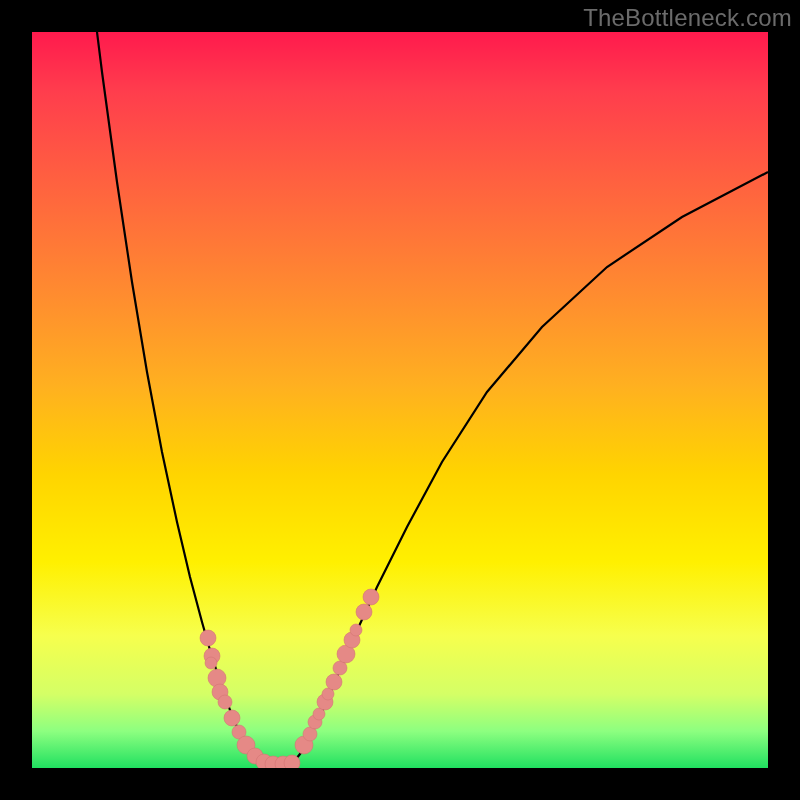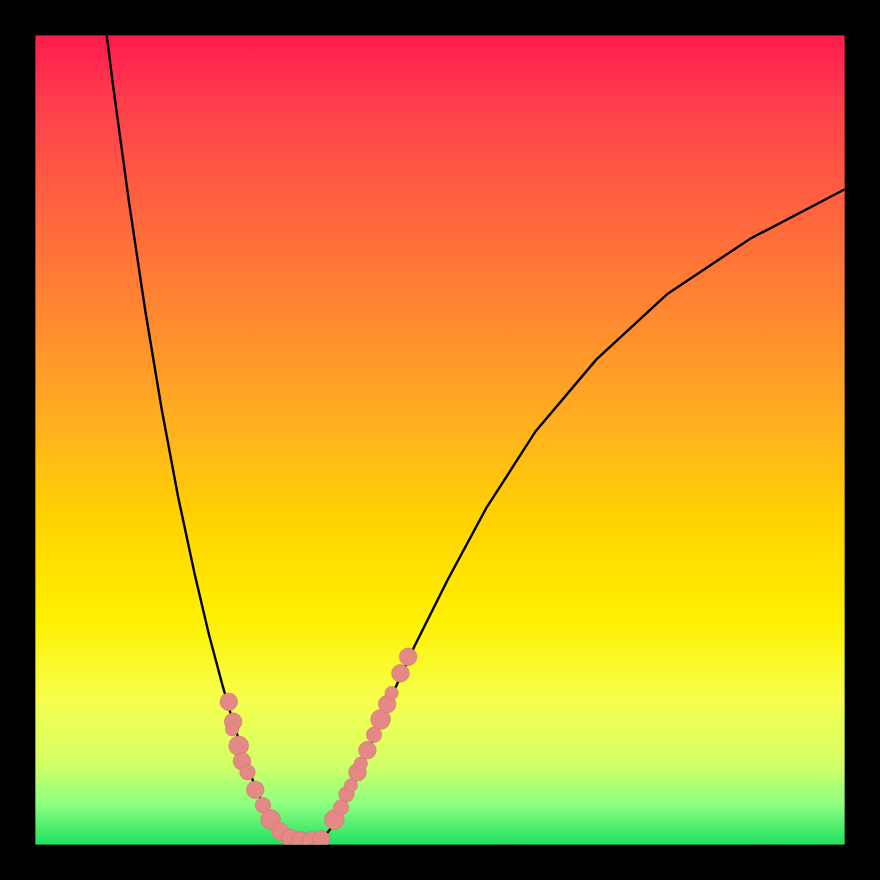--- a/index.html
+++ b/index.html
@@ -104,13 +104,14 @@
           <circle cx="302" cy="650" r="8" class="marker"></circle>
           <circle cx="308" cy="636" r="7" class="marker"></circle>
           <circle cx="314" cy="622" r="9" class="marker"></circle>
           <circle cx="320" cy="608" r="8" class="marker"></circle>
           <circle cx="324" cy="598" r="6" class="marker"></circle>
           <circle cx="332" cy="580" r="8" class="marker"></circle>
           <circle cx="339" cy="565" r="8" class="marker"></circle>
         </g>
     </svg>
   </div>
+  <div class="watermark">TheBottleneck.com</div>
 </div>
 
 </body></html>

